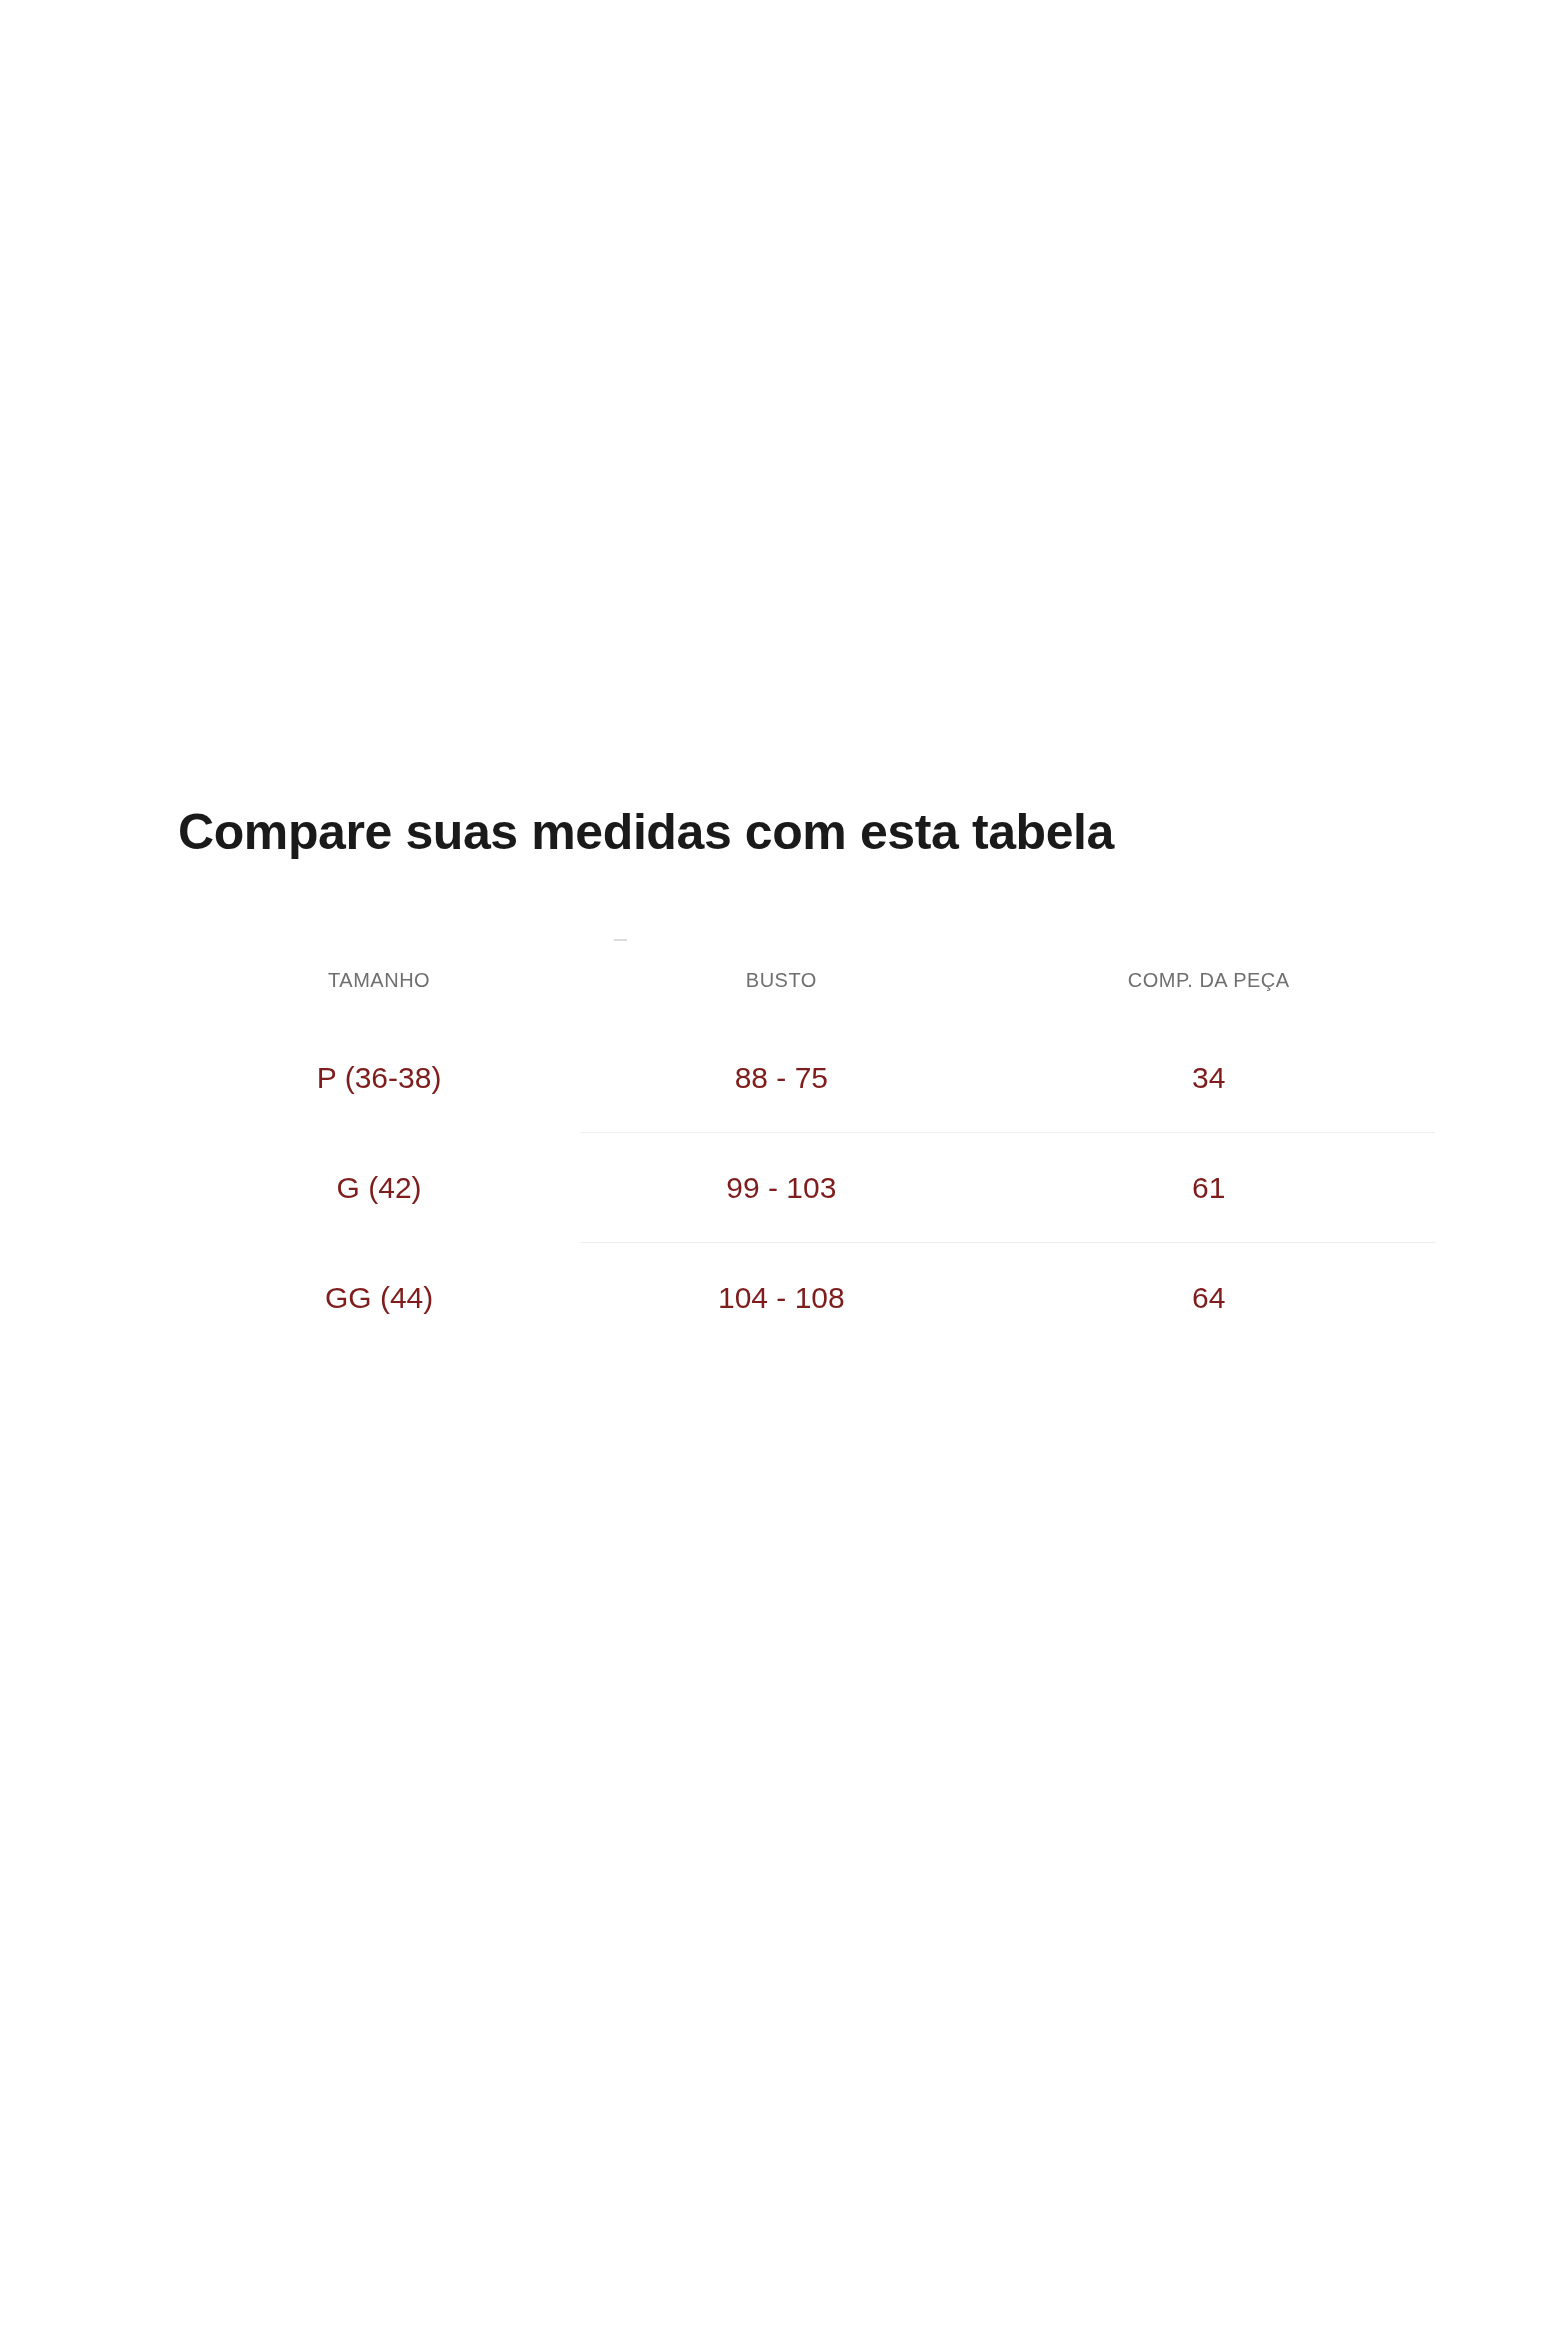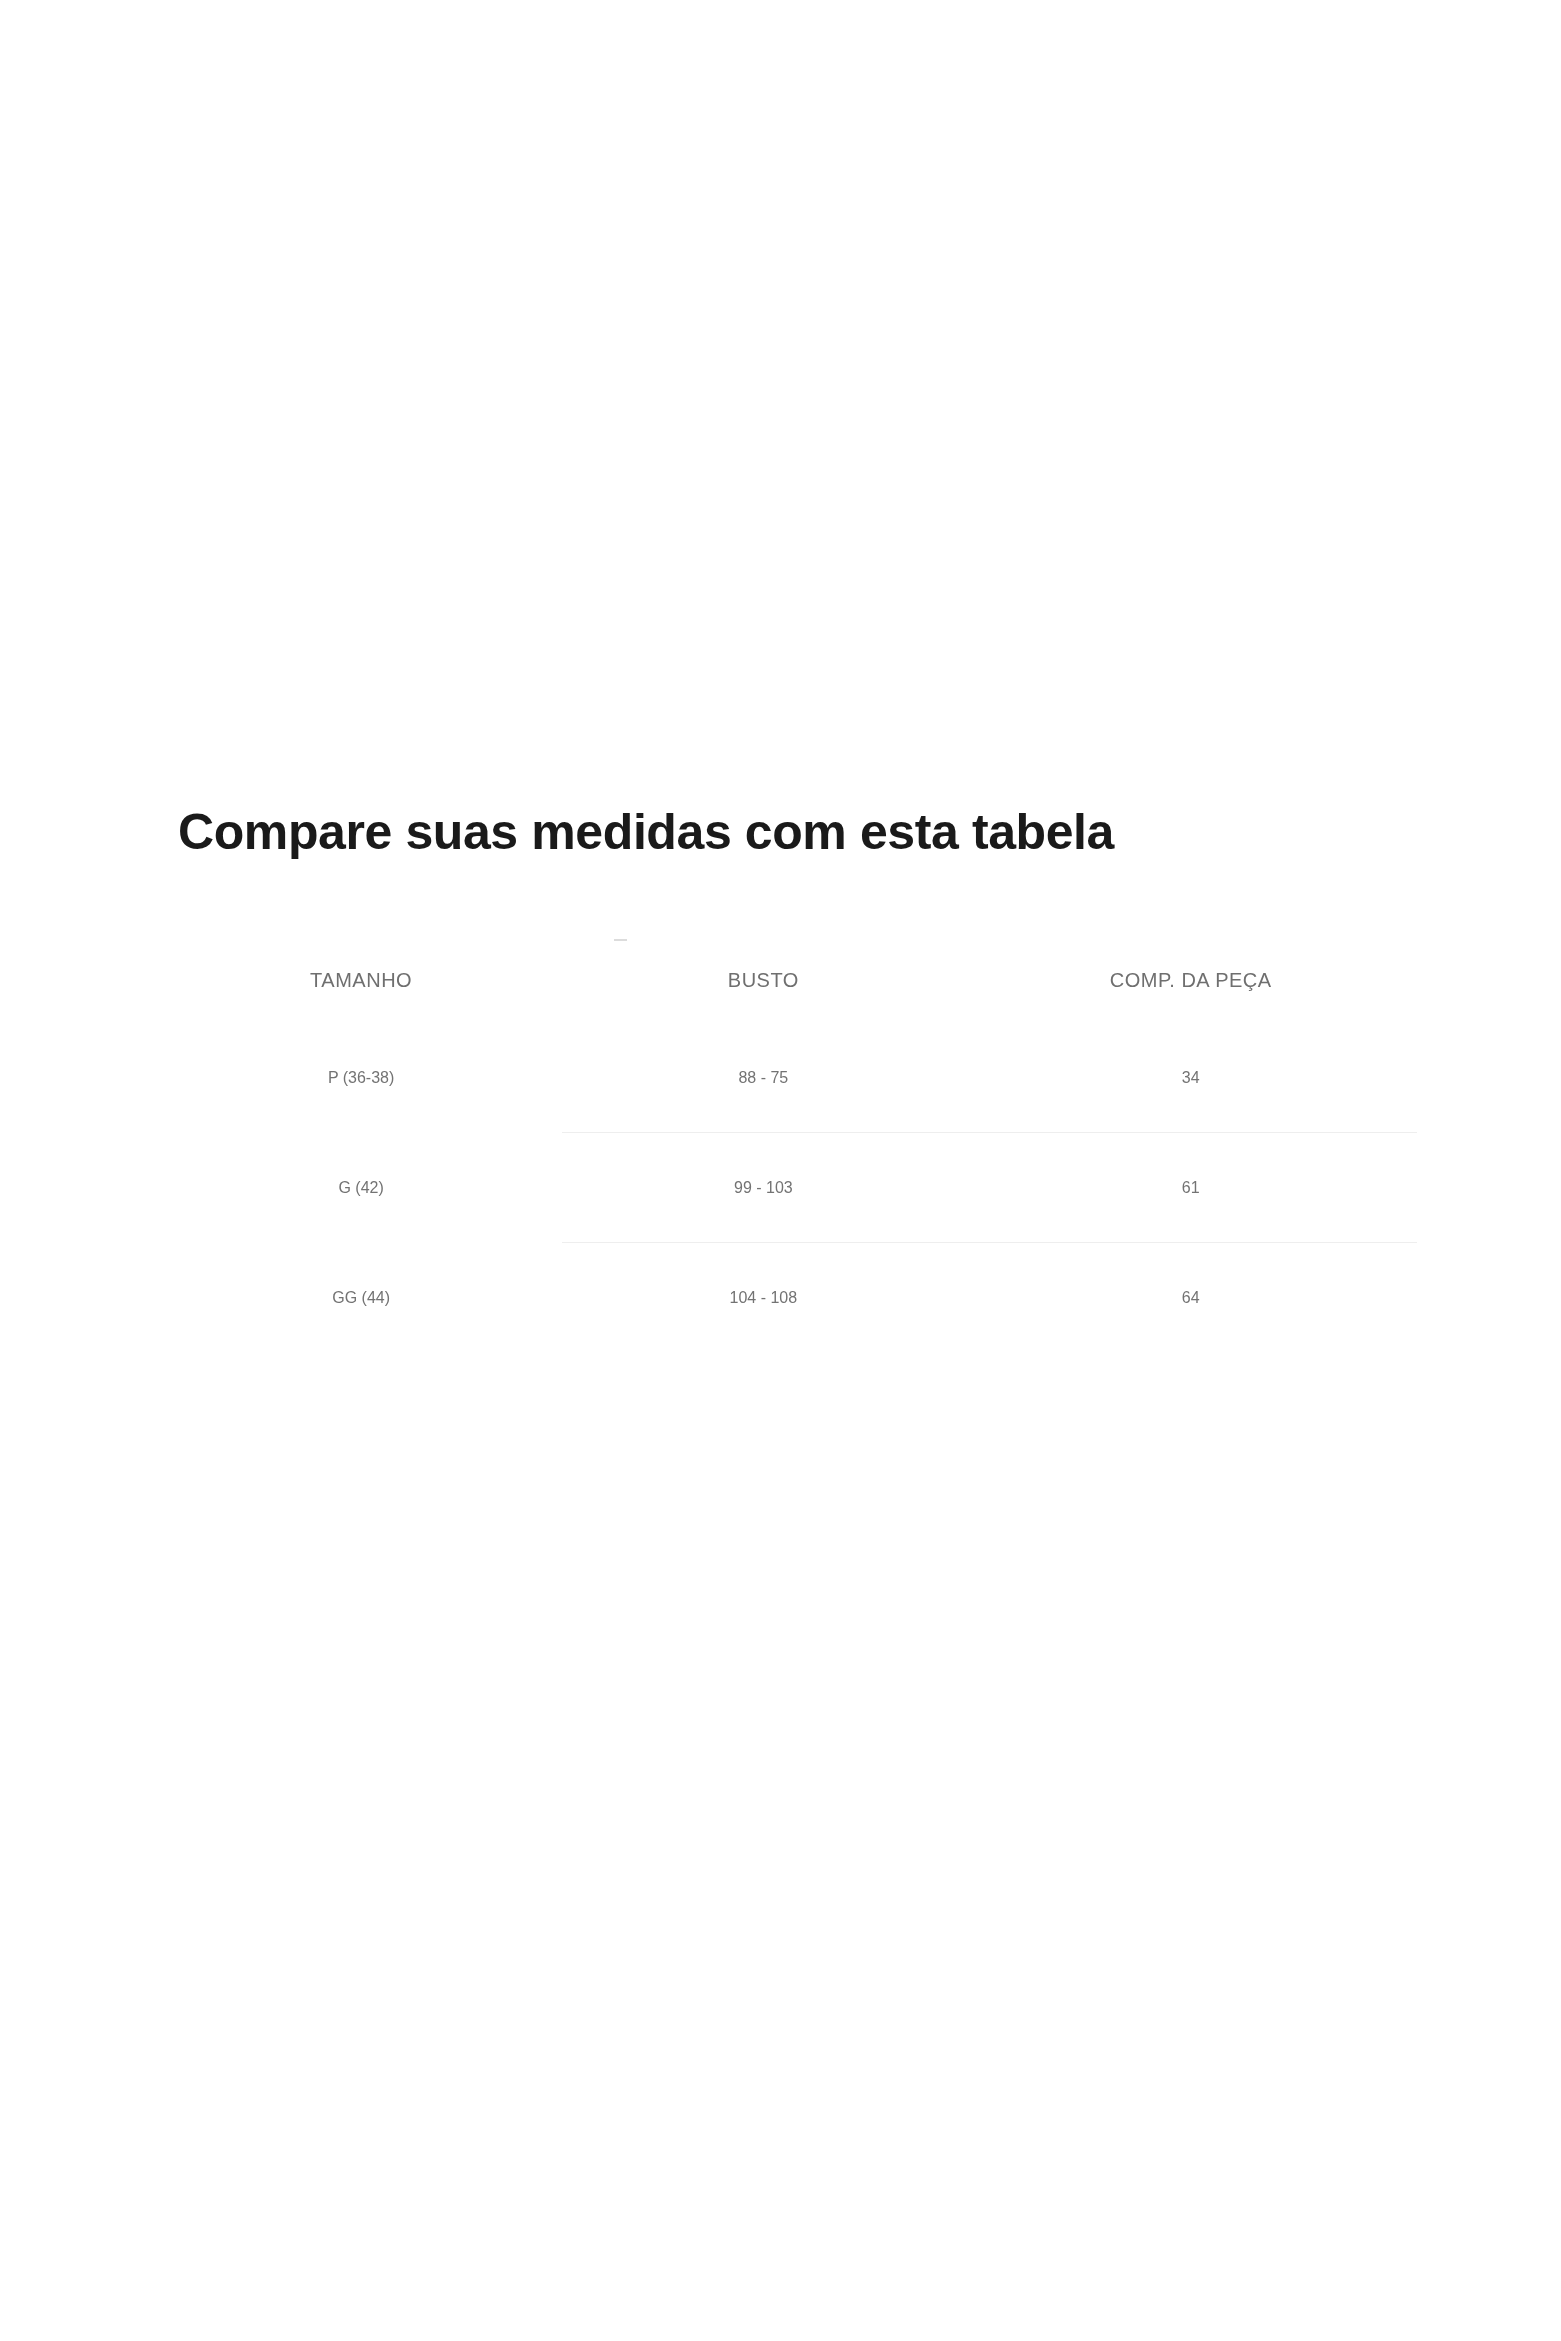--- a/index.html
+++ b/index.html
@@ -33,21 +33,21 @@
     font-size: 50px;
     font-weight: bold;
     color: #1a1a1a;
     letter-spacing: -0.4px;
     line-height: 1.15;
     white-space: nowrap;
   }
 
   .size-table {
     position: absolute;
-    left: 160px;
+    left: 178px;
     top: 937px;
     width: 1257px;
     border-collapse: collapse;
     table-layout: fixed;
   }
 
   .size-table th,
   .size-table td {
     text-align: center;
     font-weight: normal;
@@ -61,22 +61,22 @@
 
   .size-table thead th {
     font-size: 20px;
     color: #6f6f6f;
     letter-spacing: 0.5px;
     height: 86px;
     vertical-align: middle;
   }
 
   .size-table tbody td {
-    font-size: 16px;
-    color: #737373;
+    font-size: 30px;
+    color: #7f1d1d;
     height: 109px;
     vertical-align: middle;
   }
 
   .size-table tbody tr + tr td {
     border-top: 1.6px solid #eeeeee;
   }
 
   
   .size-table tbody tr + tr td:first-child {

